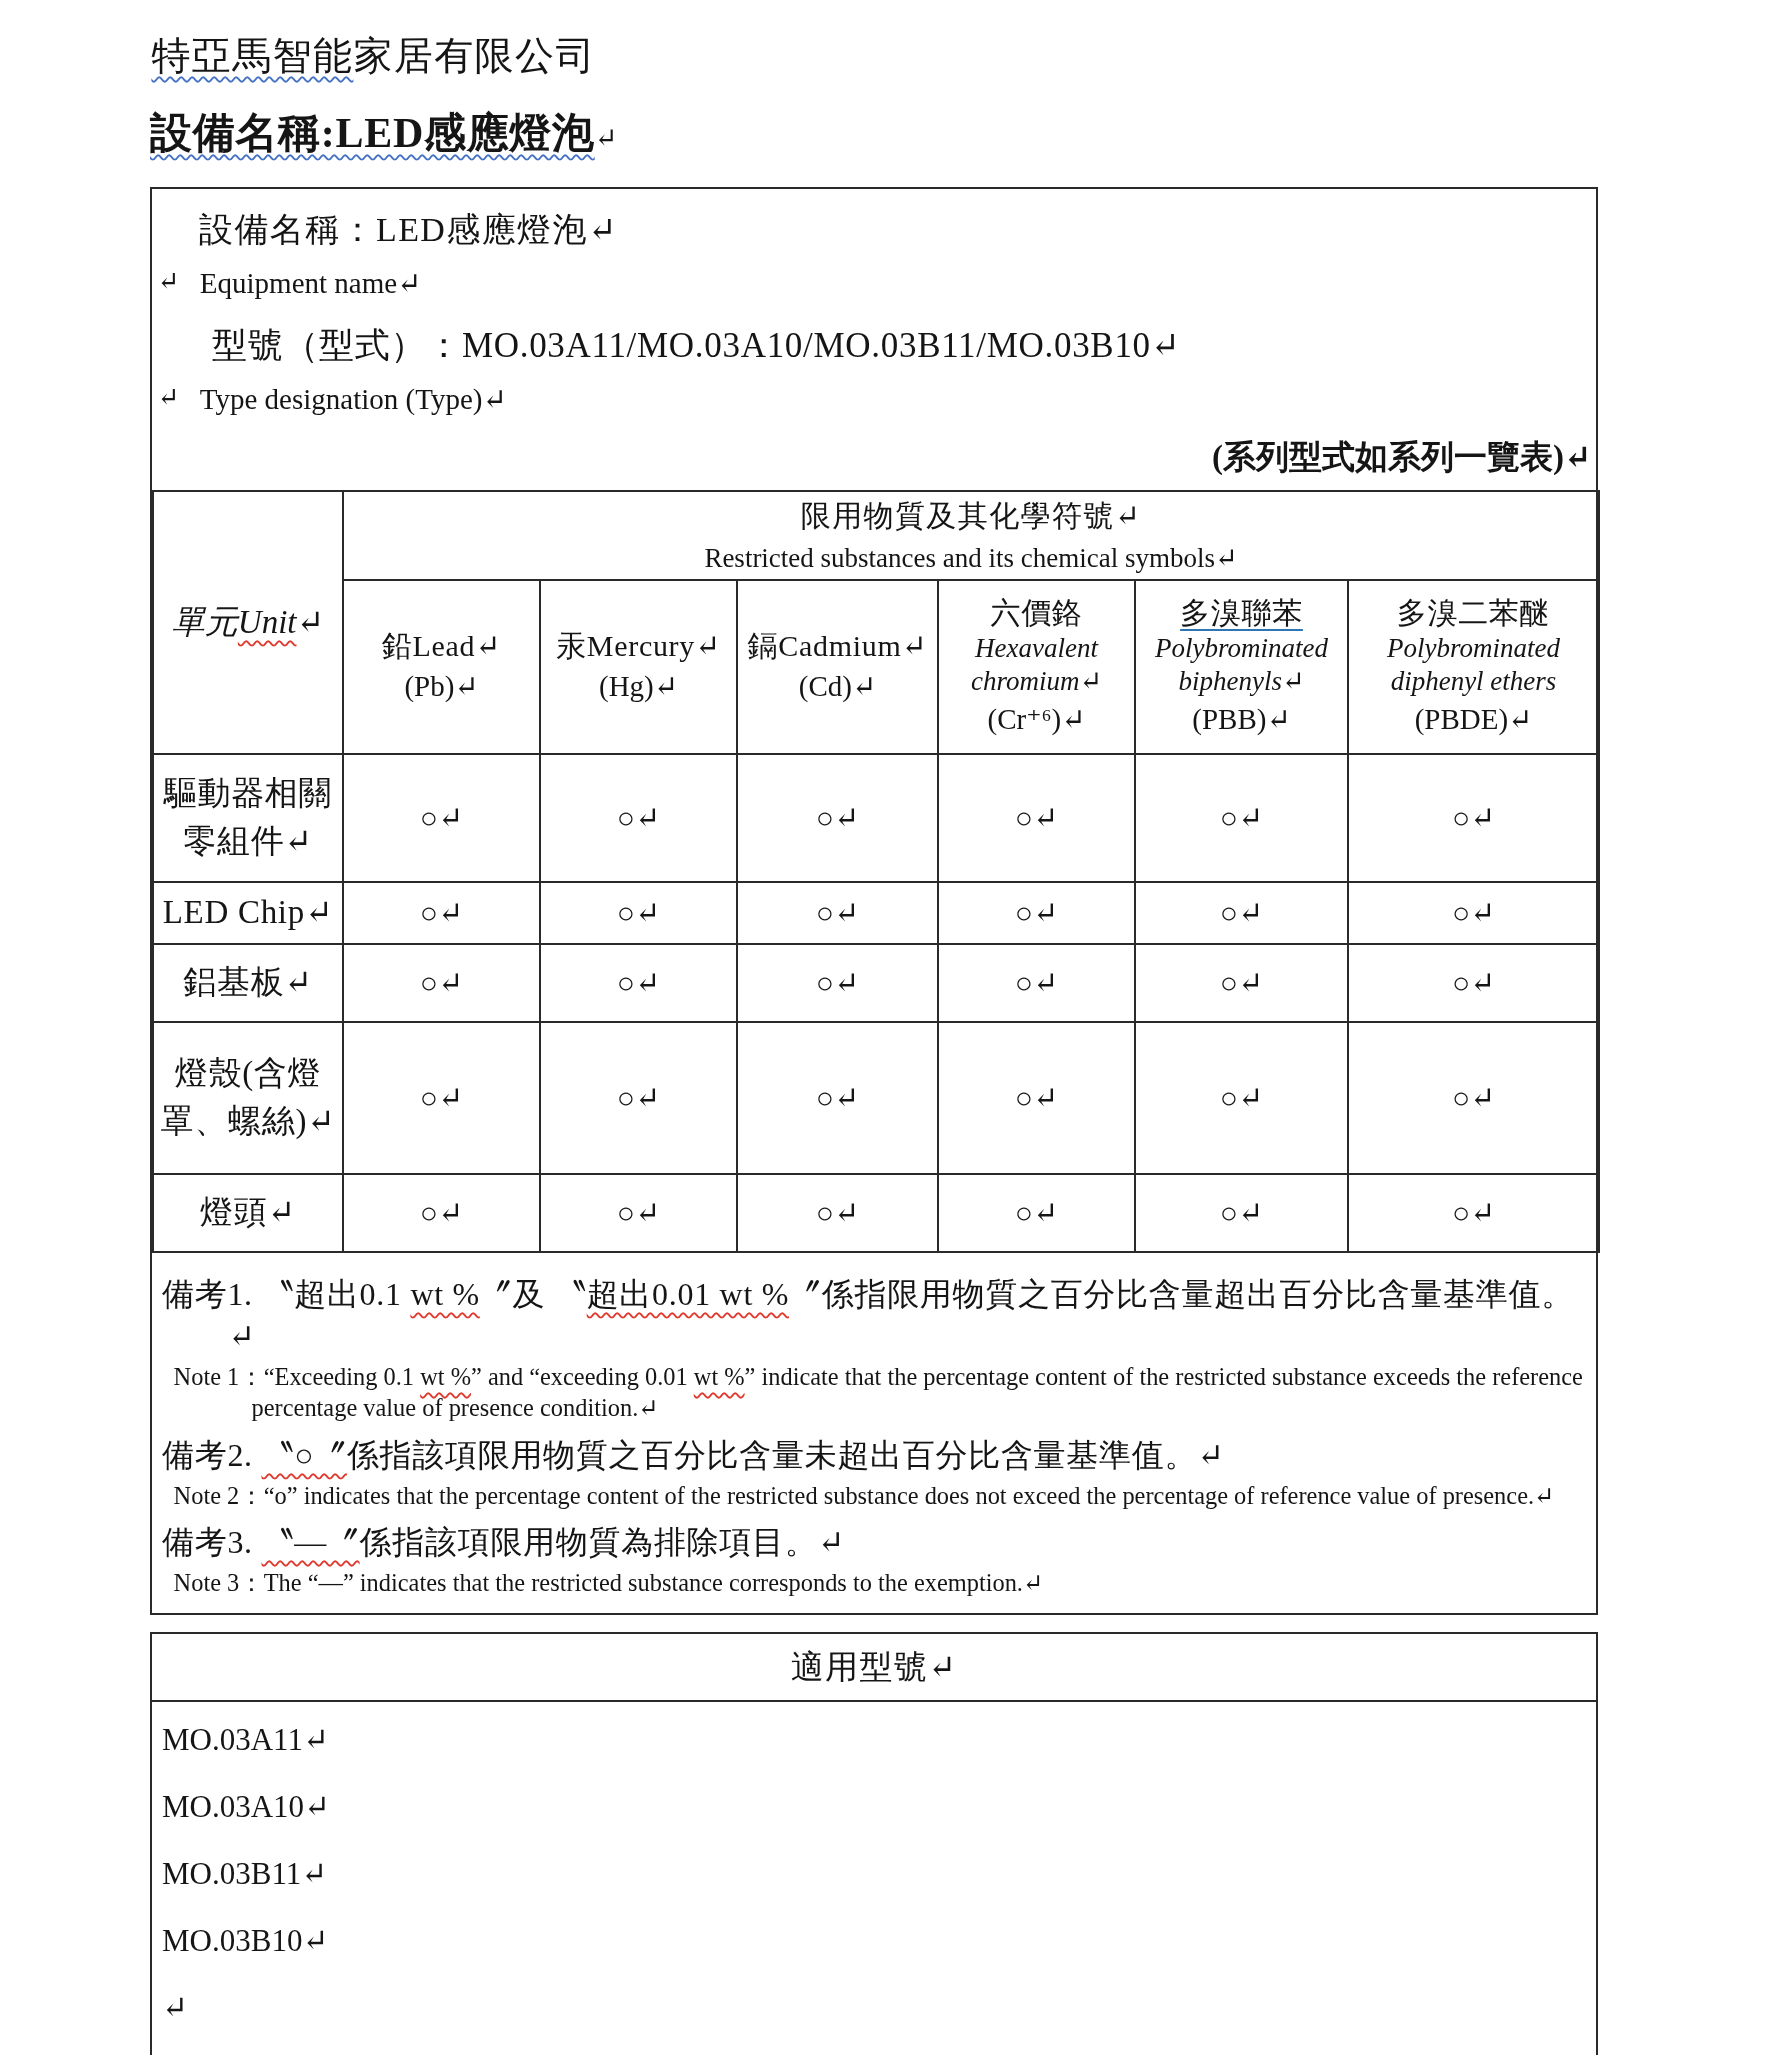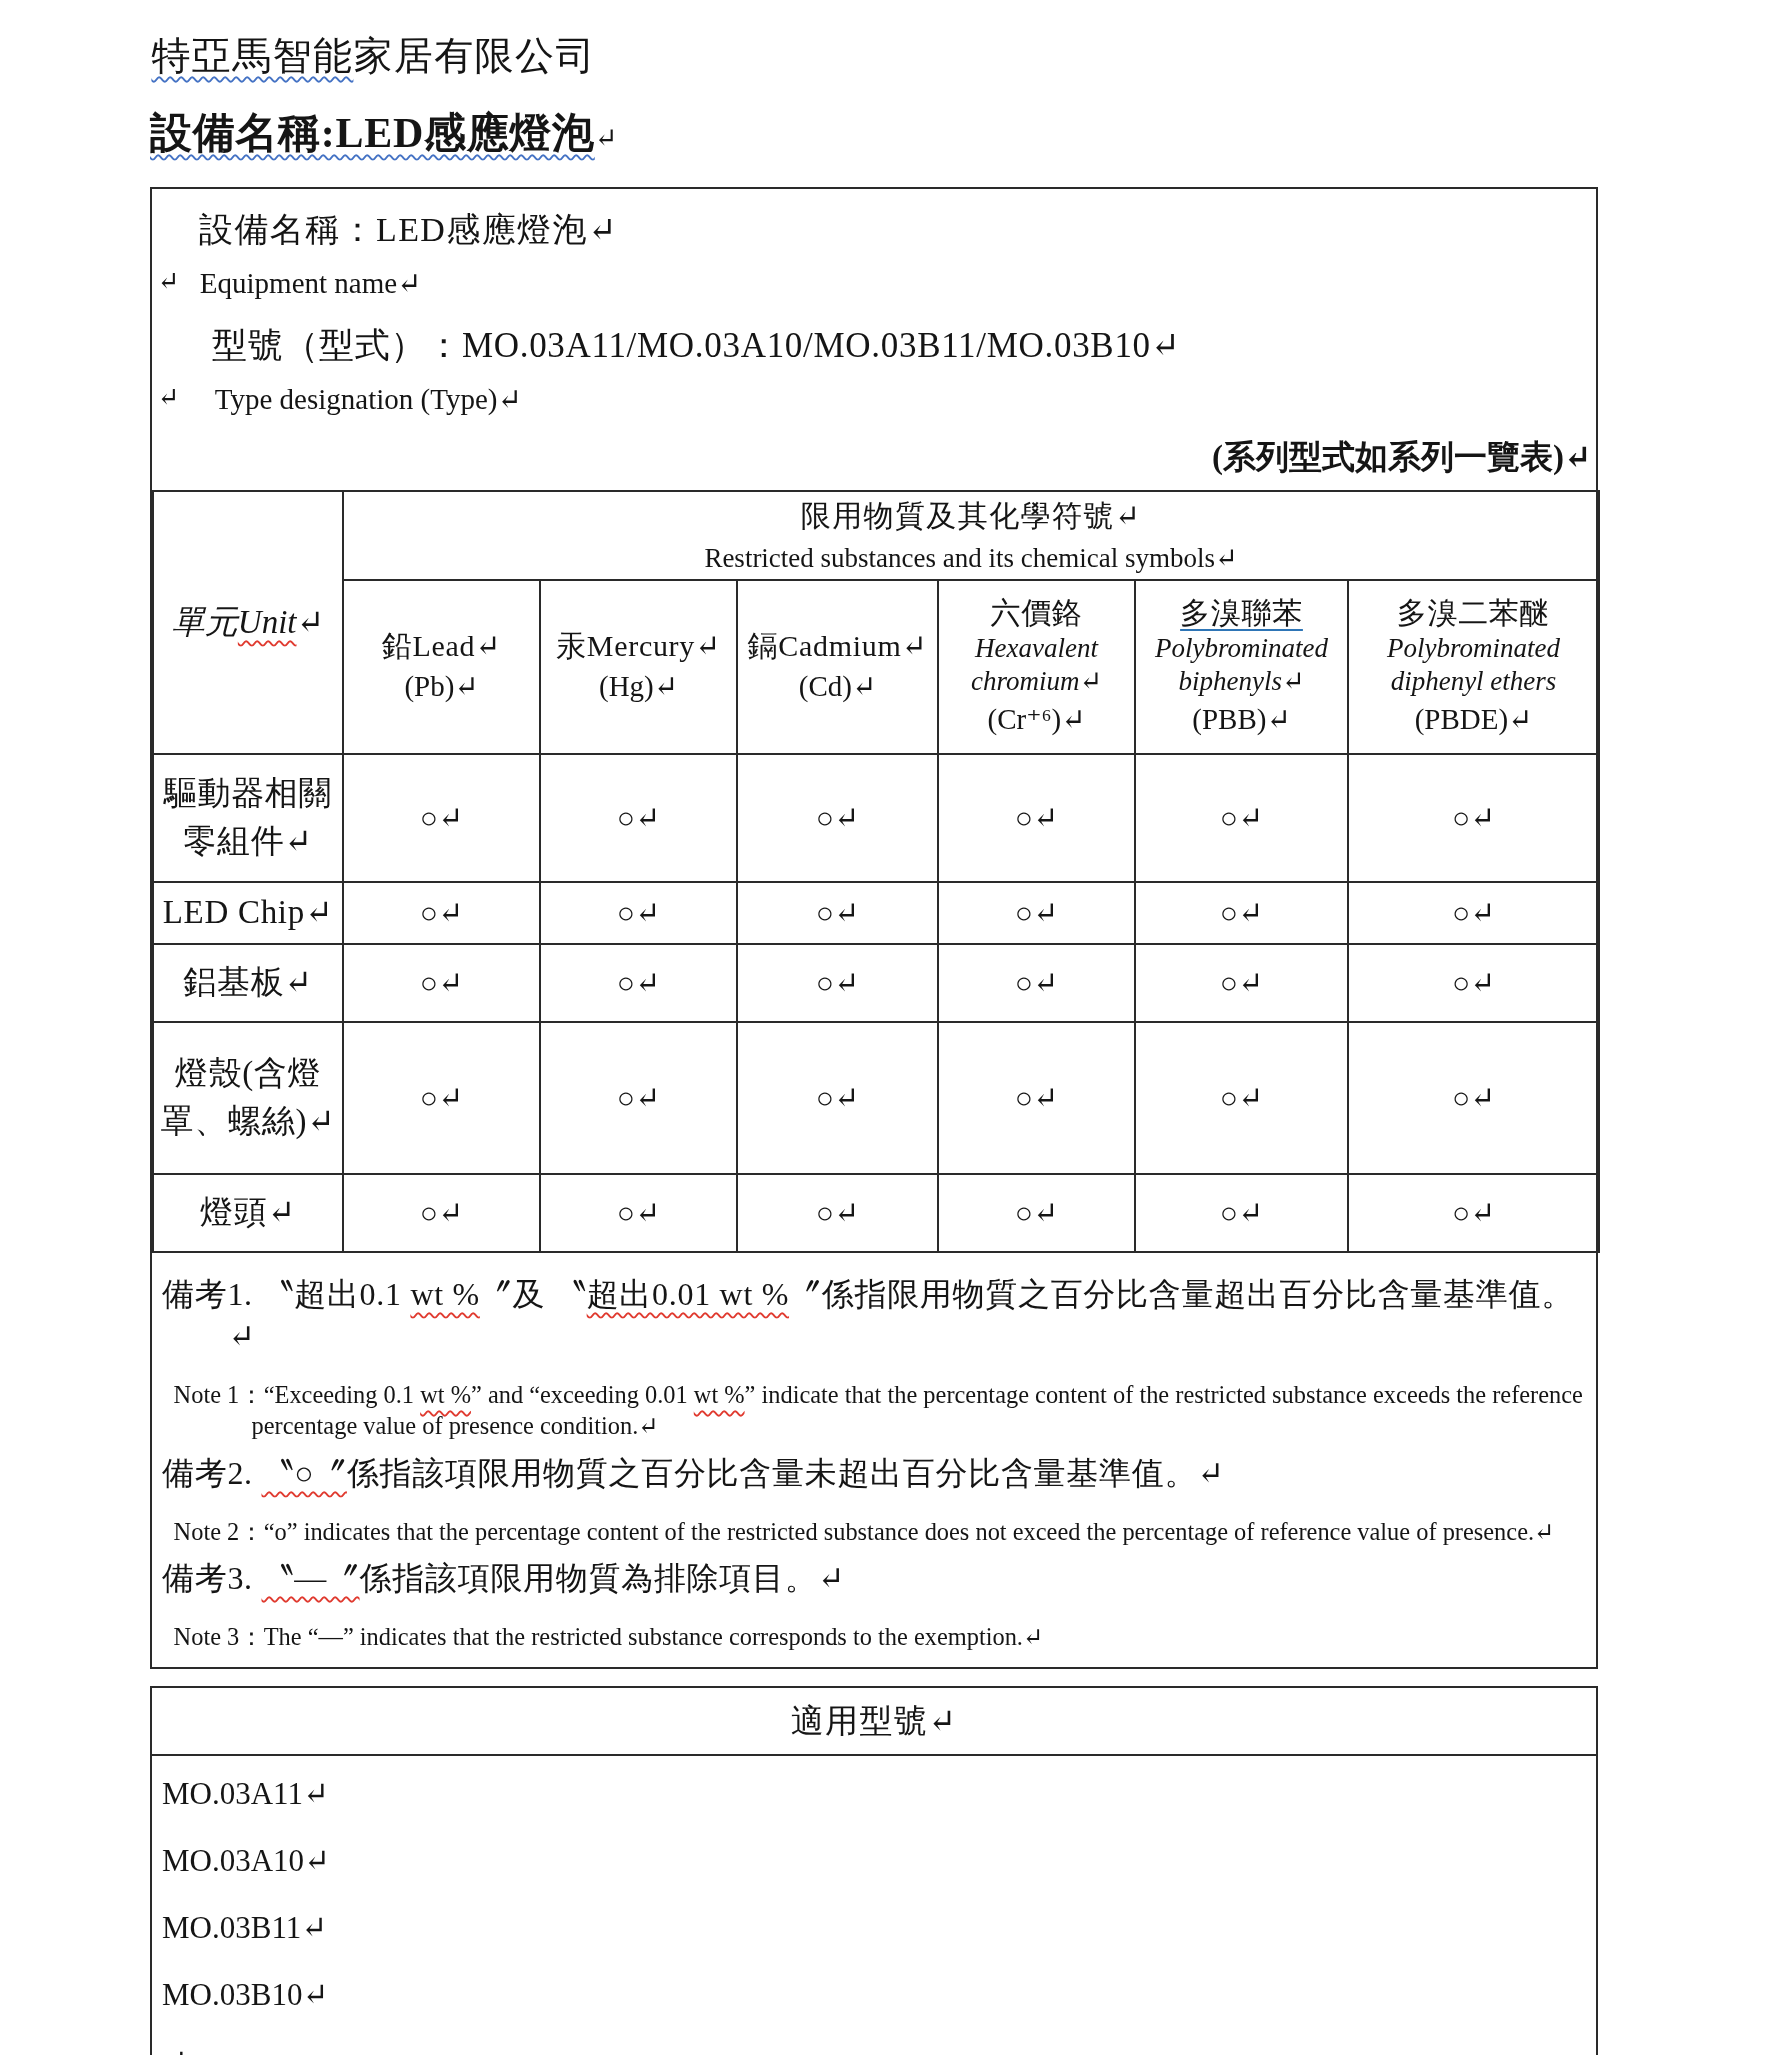--- a/index.html
+++ b/index.html
@@ -13,21 +13,21 @@
   .u-wavy-blue{text-decoration:underline;text-decoration-style:wavy;text-decoration-color:#4472c4;text-decoration-thickness:2.2px;text-underline-offset:7.2px;}
   .doc-title{font-size:42px;font-weight:bold;letter-spacing:0.7px;margin:0 0 26px 0;}
   .mark{font-weight:normal;font-size:27px;}
 
   .big-box{width:1444px;border:2.2px solid #2a2a2a;}
 
   .info{padding-top:18.7px;}
   .zh1{font-size:34px;padding-left:47px;letter-spacing:1.4px;}
   .en-row{display:flex;font-size:29px;margin-top:13px;padding-left:5.8px;}
   .margin-mark{width:42px;flex:none;font-size:26px;}
-  .type-en-text{margin-left:15px;}
+  .type-en-text{}
   .zh2{font-size:35px;padding-left:60px;margin-top:21.6px;letter-spacing:0.7px;}
   .series{font-size:33px;font-weight:bold;text-align:right;padding-right:4.3px;margin:18.7px 0 10px 0;}
 
   table.subst{border-collapse:collapse;table-layout:fixed;width:100%;}
   table.subst td{border:2.2px solid #2a2a2a;text-align:center;vertical-align:middle;padding:0 4.3px;}
   tr.hdr1{height:89px;}
   tr.hdr2{height:174px;}
   tr.r0{height:128px;}
   tr.r1{height:62px;}
   tr.r2{height:78px;}
@@ -39,21 +39,21 @@
   .c-zh{font-size:30px;line-height:1.3;letter-spacing:0.7px;}
   .c-en{font-size:27px;line-height:1.22;font-style:italic;}
   .c-en:empty{display:none;}
   .c-sym{font-size:29px;line-height:1.45;}
   .u-blue{text-decoration:underline;text-decoration-color:#2e75b6;text-decoration-thickness:2.2px;text-underline-offset:5.8px;}
   .row-label{font-size:33px;line-height:1.45;letter-spacing:0.7px;}
   .cval{font-size:30px;}
 
   .notes{padding:10px 8.6px 14.4px 8.6px;}
   .note-zh{font-size:32px;line-height:1.32;letter-spacing:0.7px;padding-left:66px;text-indent:-66px;margin:10px 0 0 1.4px;}
-  .note-en{font-size:24.4px;line-height:1.28;margin:22px 0 0 13px;padding-left:78px;text-indent:-78px;}
+  .note-en{font-size:24.4px;line-height:1.28;margin:4px 0 0 13px;padding-left:78px;text-indent:-78px;}
   .sq-red{text-decoration:underline;text-decoration-style:wavy;text-decoration-color:#e03a2f;text-decoration-thickness:2.2px;text-underline-offset:6.5px;text-decoration-skip-ink:none;}
 
   .models-box{width:1444px;border:2.2px solid #2a2a2a;margin-top:17px;}
   .models-header{font-size:33px;text-align:center;padding:11.5px 0 10px 0;border-bottom:2.2px solid #2a2a2a;letter-spacing:1.4px;}
   .models-body{padding:18.7px 0 8.6px 10px;}
   .model-line{font-size:31px;height:67px;}
 </style>
 </head>
 <body>
 

